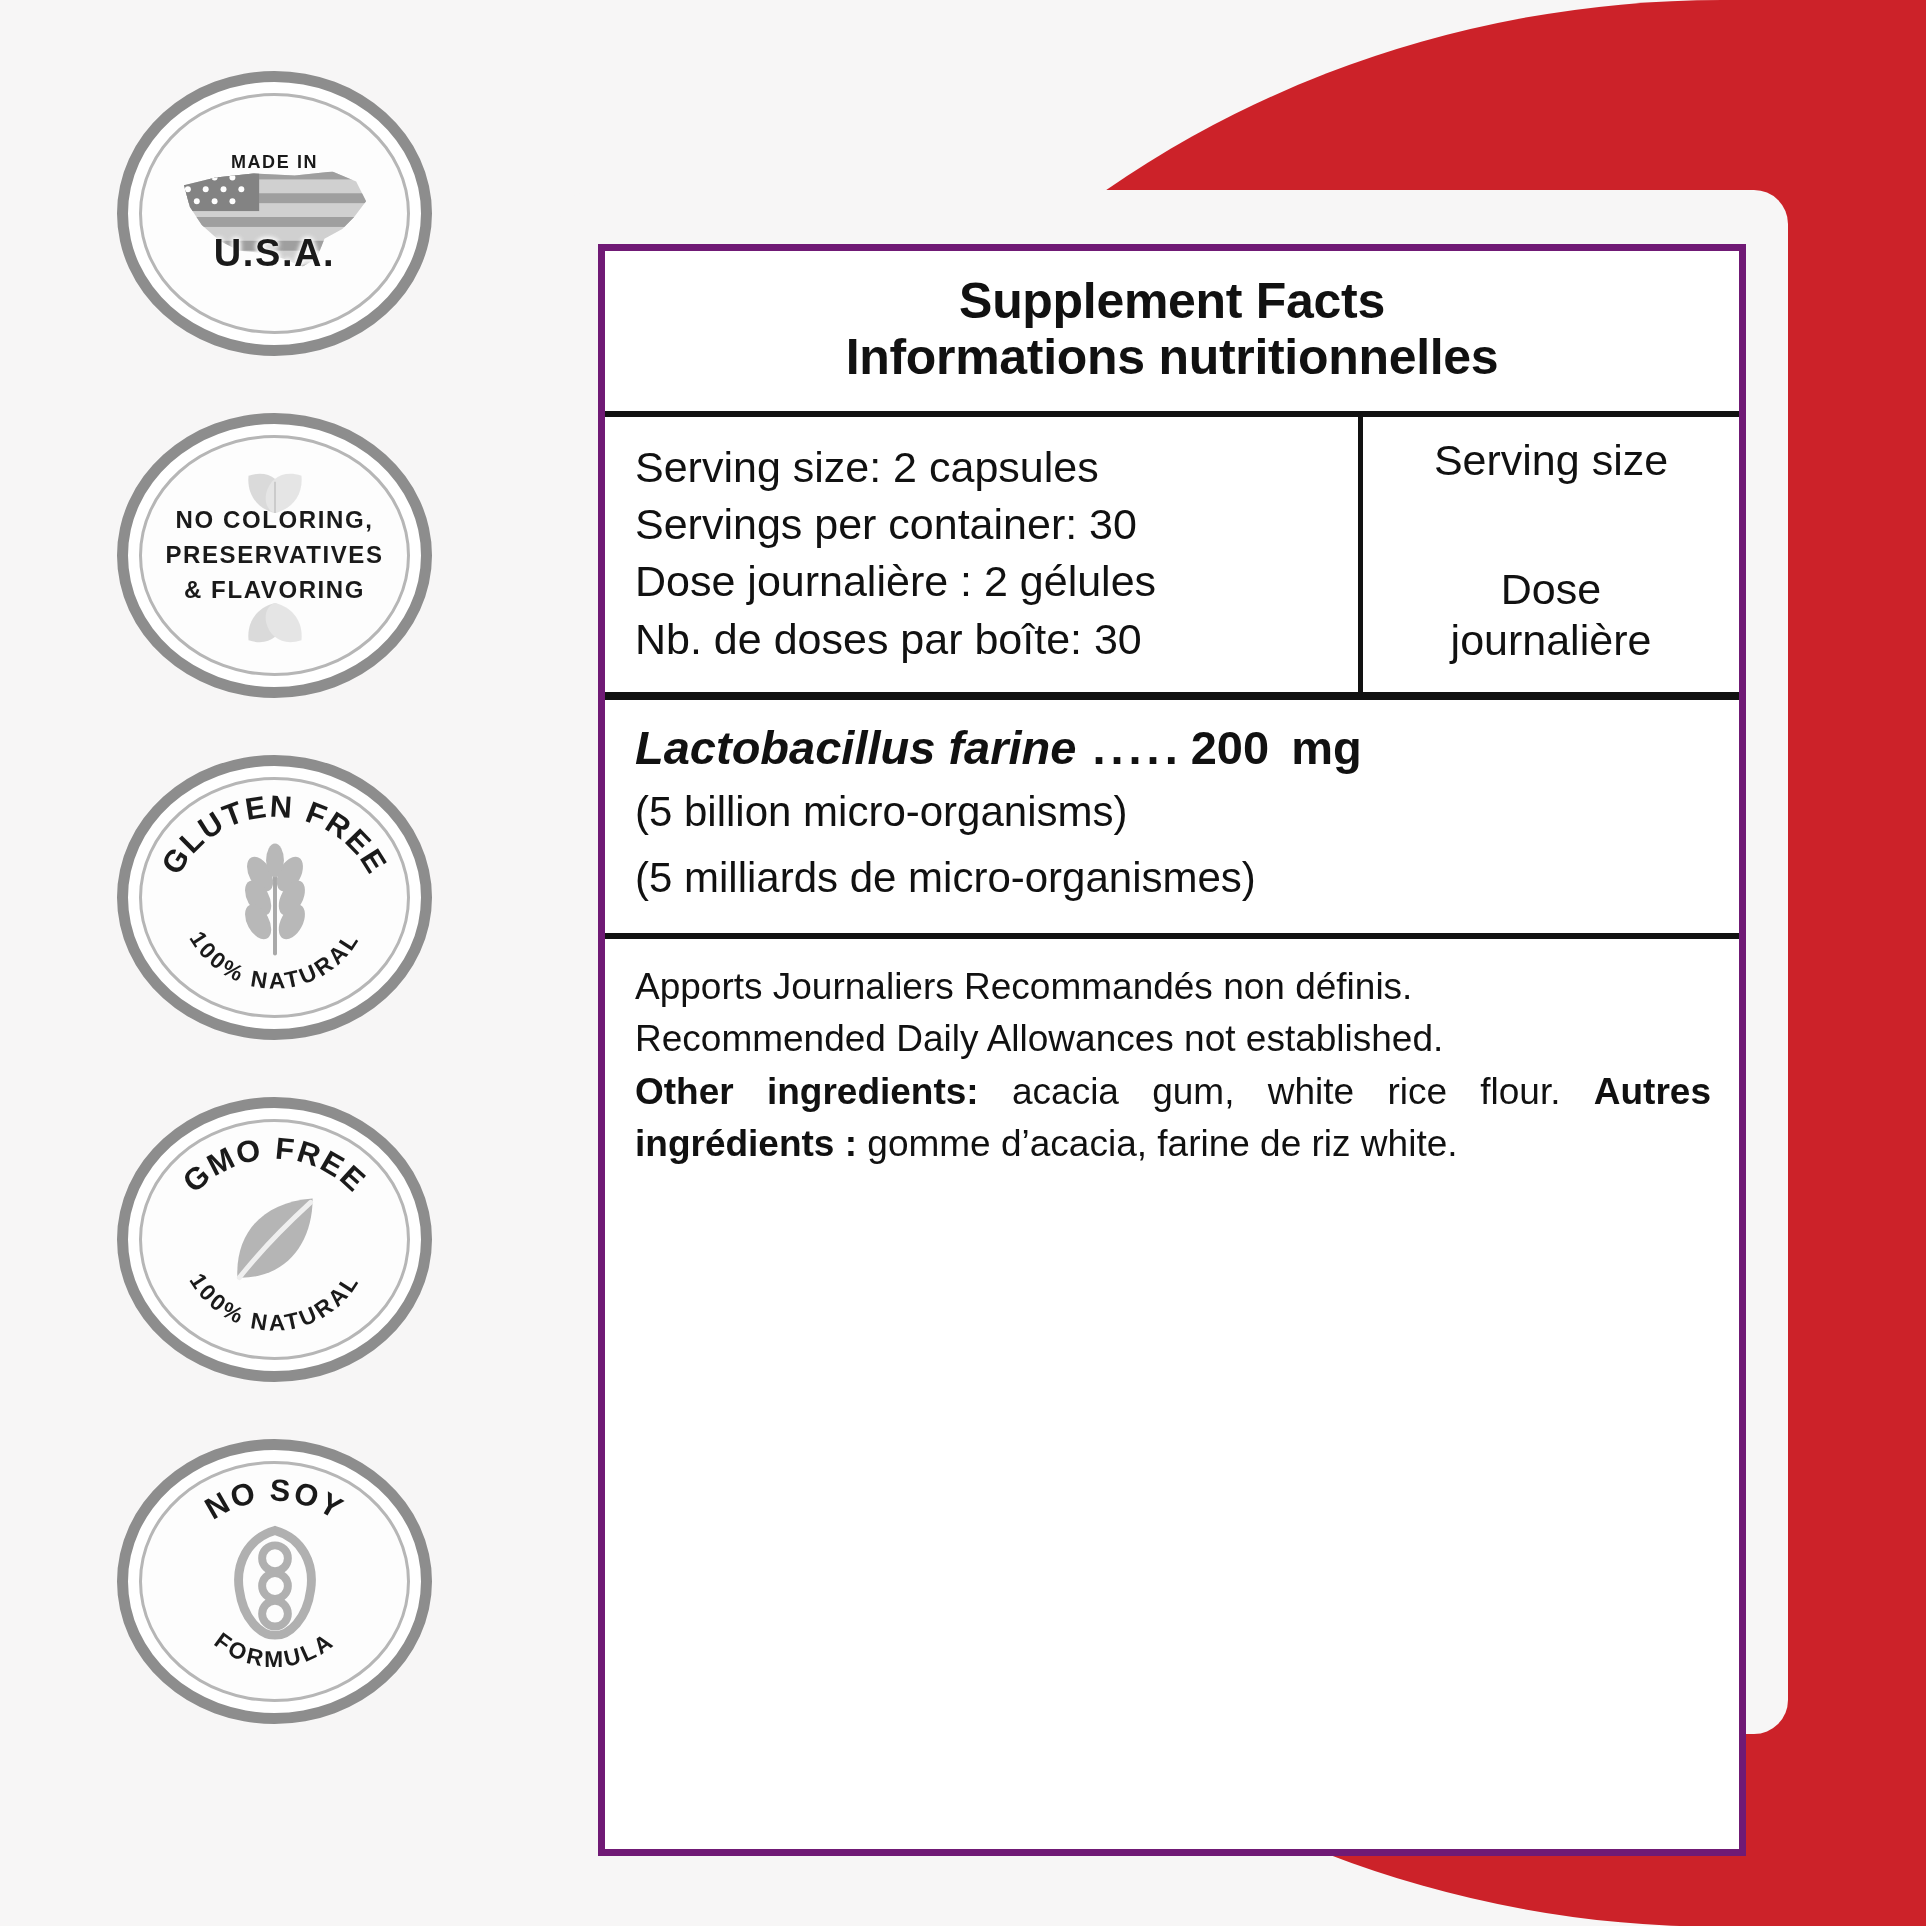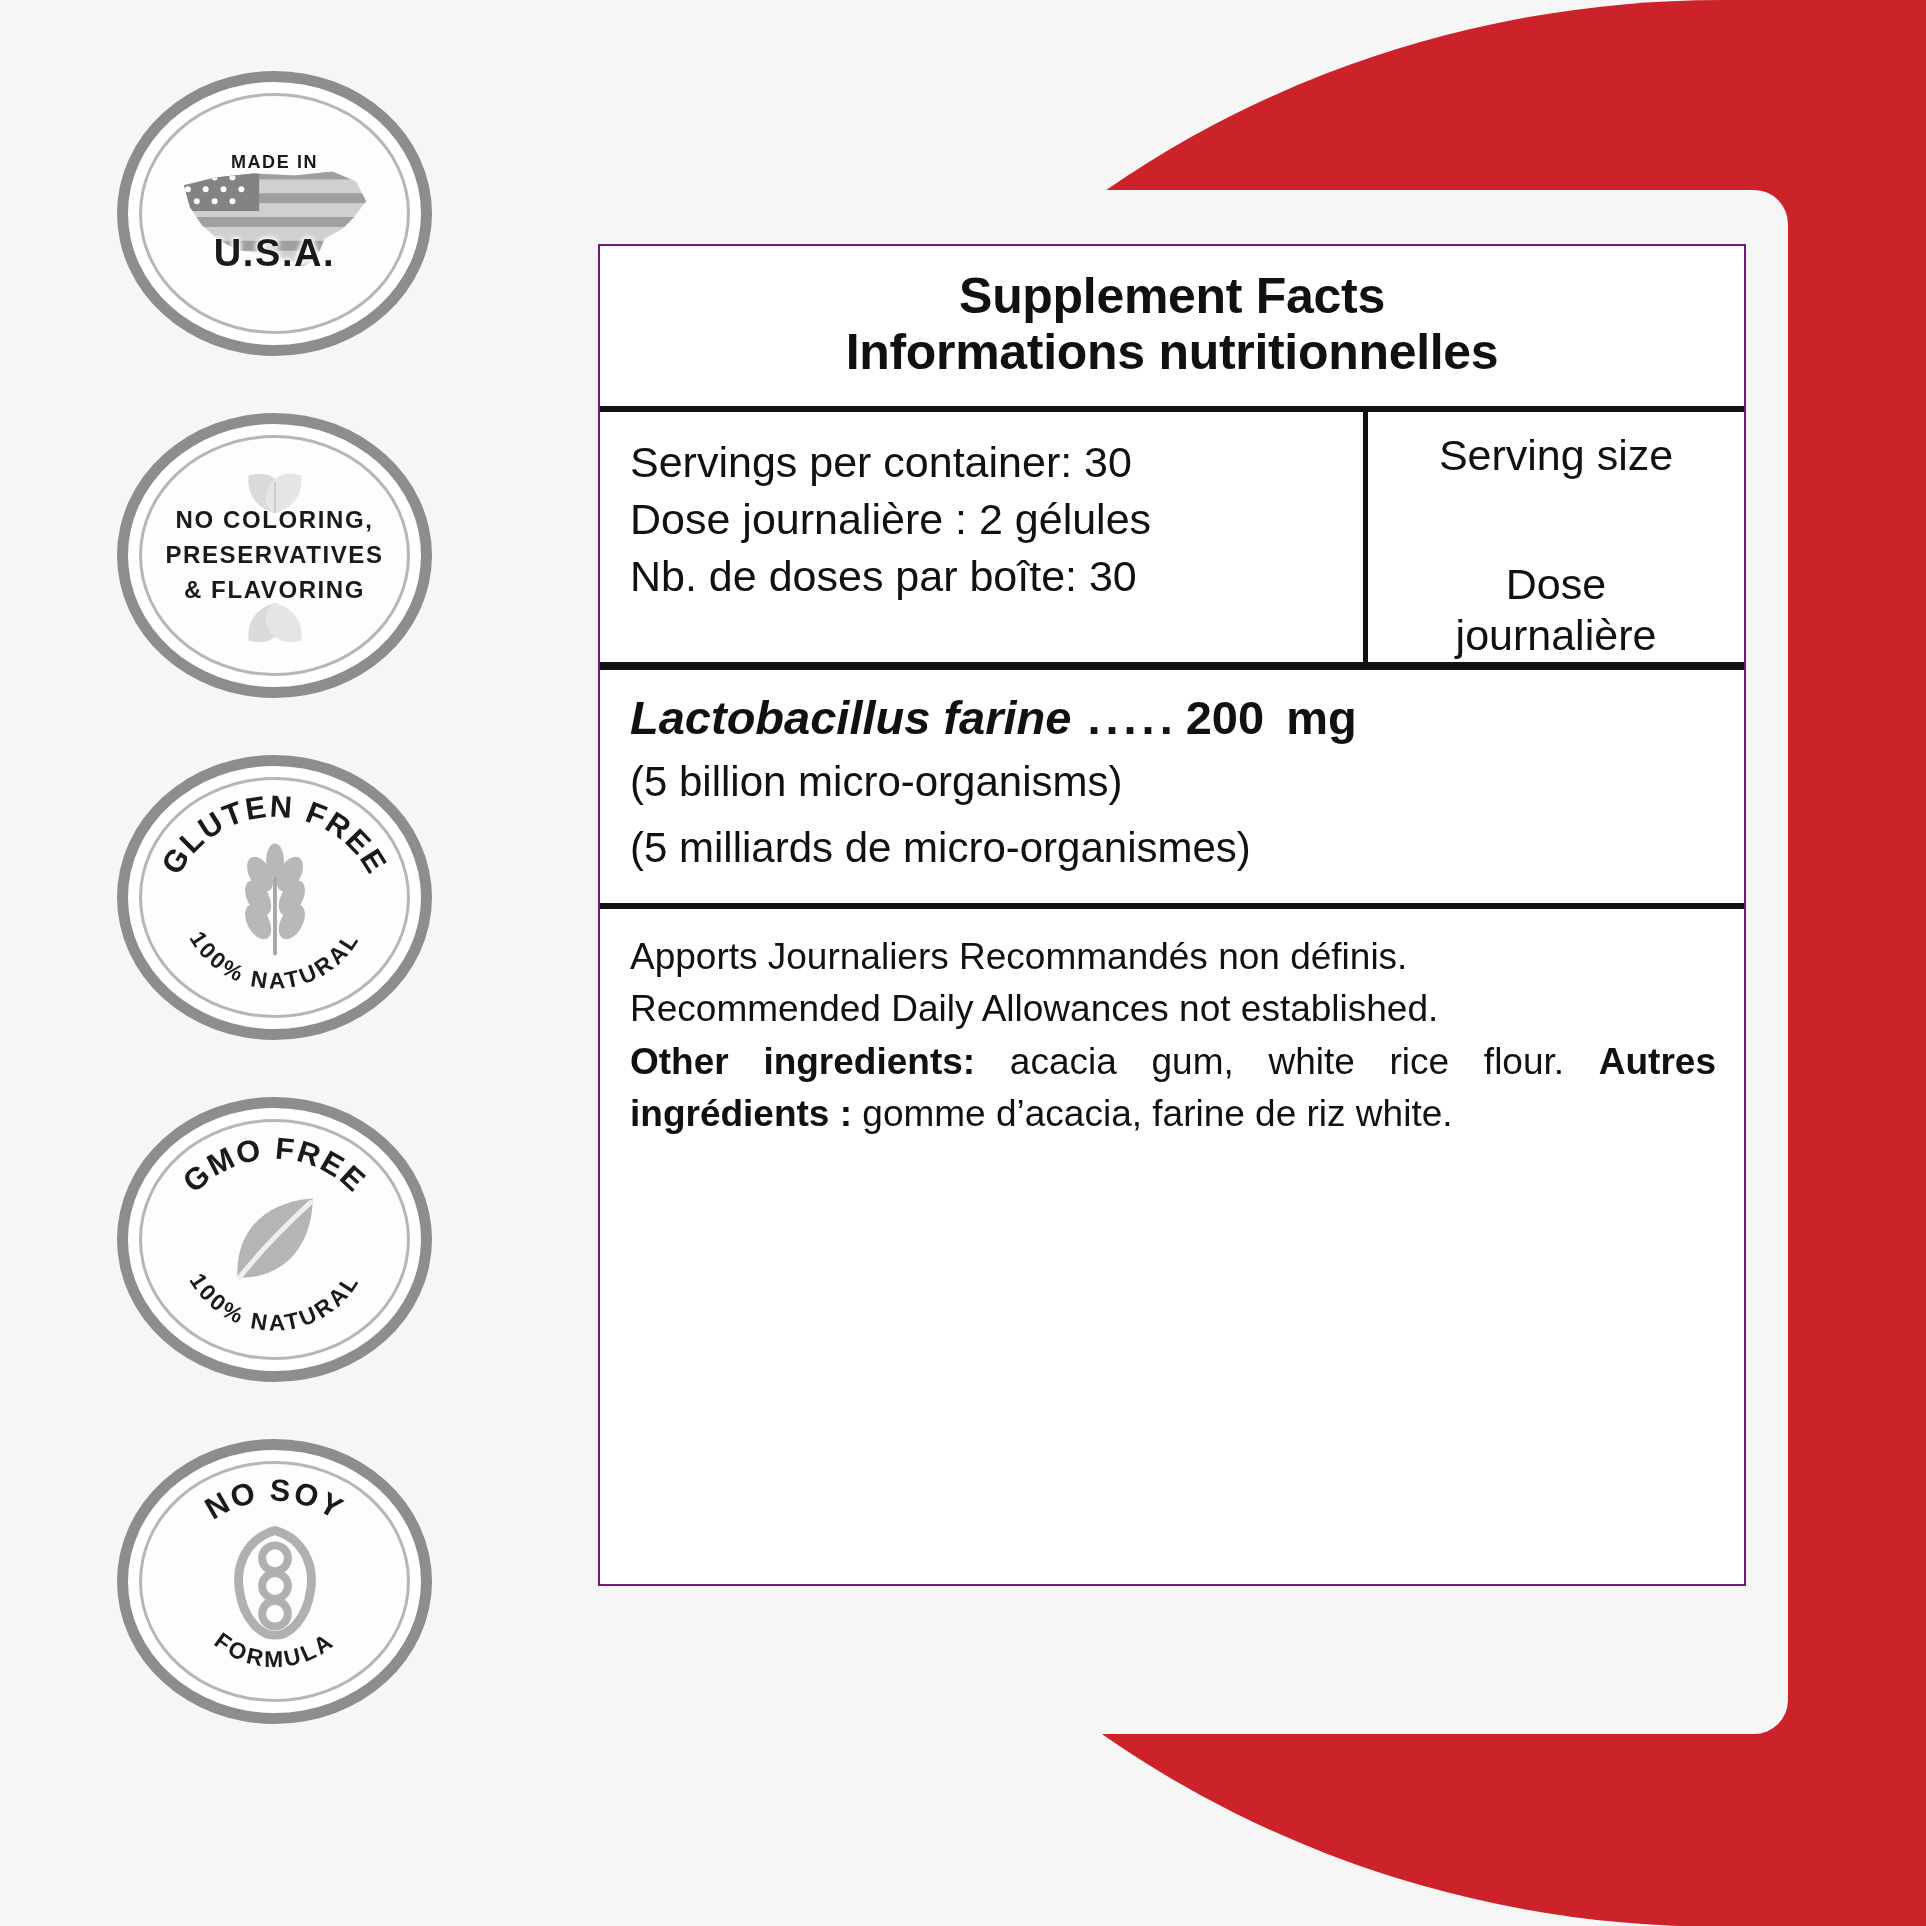--- a/index.html
+++ b/index.html
@@ -145,24 +145,24 @@
     height: 1544px;
     background: #f7f6f6;
     border-radius: 34px;
     z-index: 2;
   }
   #facts-box {
     position: absolute;
     left: 598px;
     top: 244px;
     width: 1148px;
-    height: 1342px;
+    height: 1612px;
     box-sizing: border-box;
     background: #ffffff;
-    border: 2px solid #701a75;
+    border: 7px solid #701a75;
     z-index: 3;
     display: flex;
     flex-direction: column;
     color: #111;
   }
 
   .sec {
     box-sizing: border-box;
   }
   .sec-title {
@@ -374,20 +374,21 @@
 
 <div id="facts-box">
 
   <div class="sec sec-title">
     <div class="t1">Supplement Facts</div>
     <div class="t2">Informations nutritionnelles</div>
   </div>
 
   <div class="sec sec-serving">
     <div class="serving-left">
+      <div>Serving size: 2 capsules</div>
       <div>Servings per container: 30</div>
       <div>Dose journalière : 2 gélules</div>
       <div>Nb. de doses par boîte: 30</div>
     </div>
     <div class="serving-right">
       <div class="sr1">Serving size</div>
       <div class="sr2">Dose</div>
       <div class="sr1">journalière</div>
     </div>
   </div>

